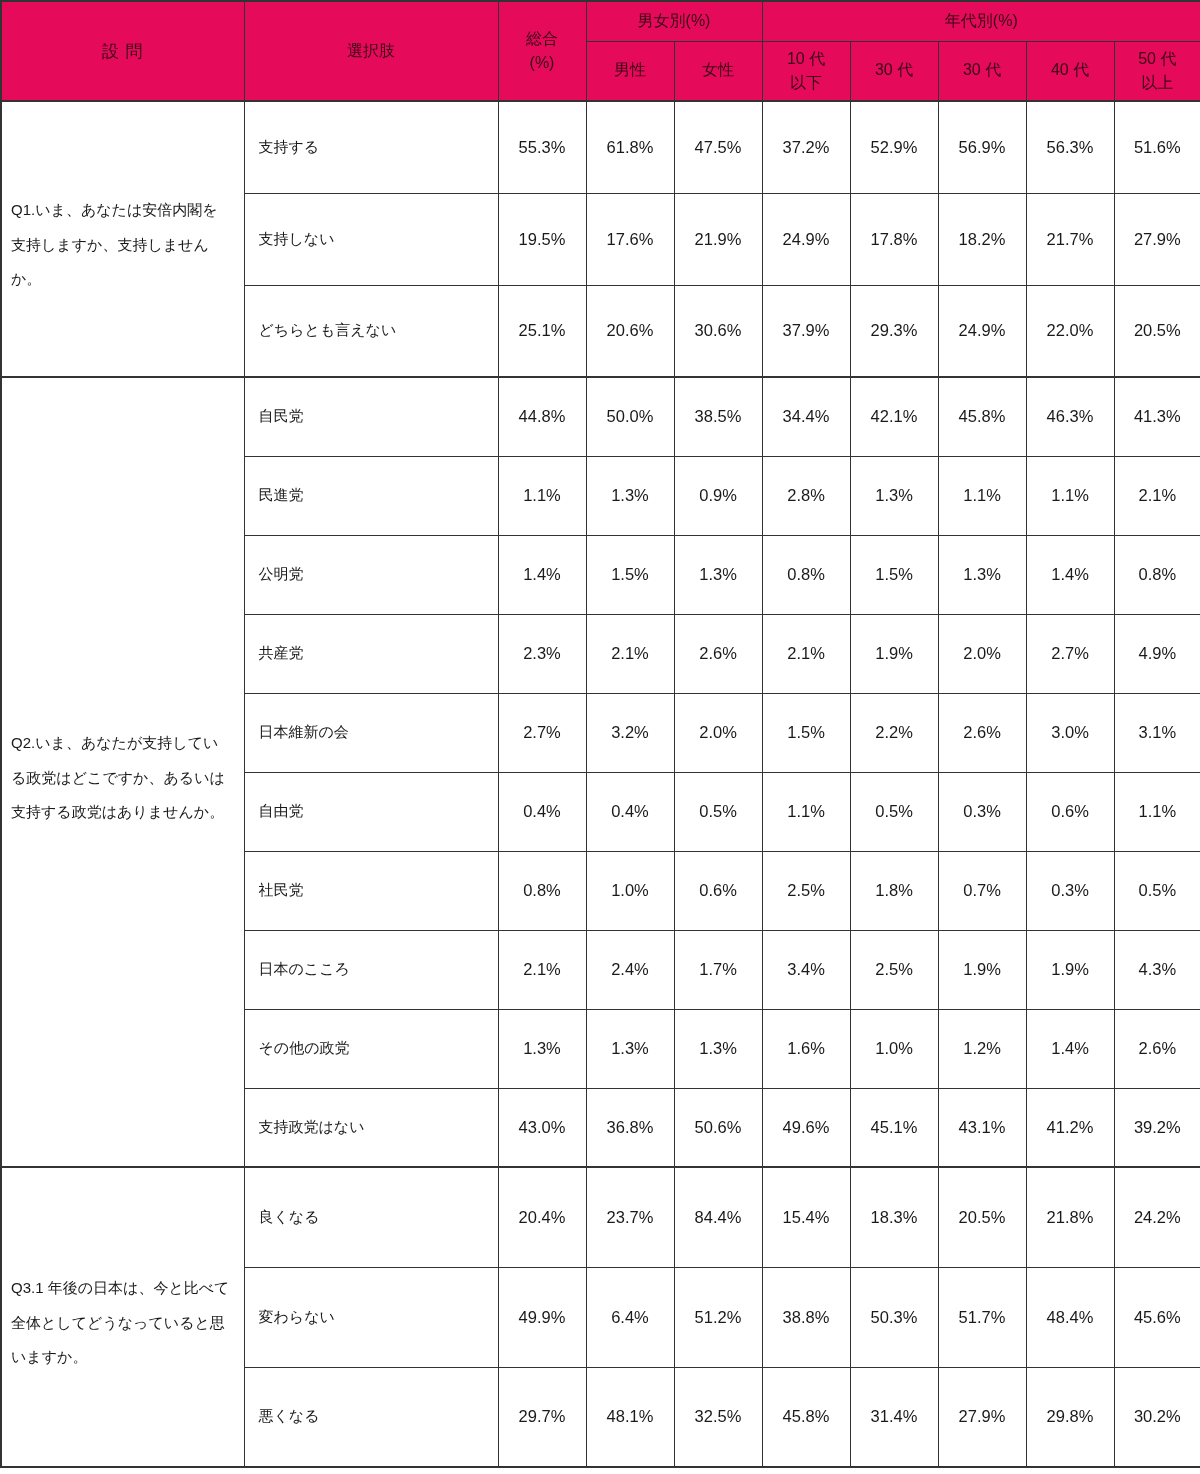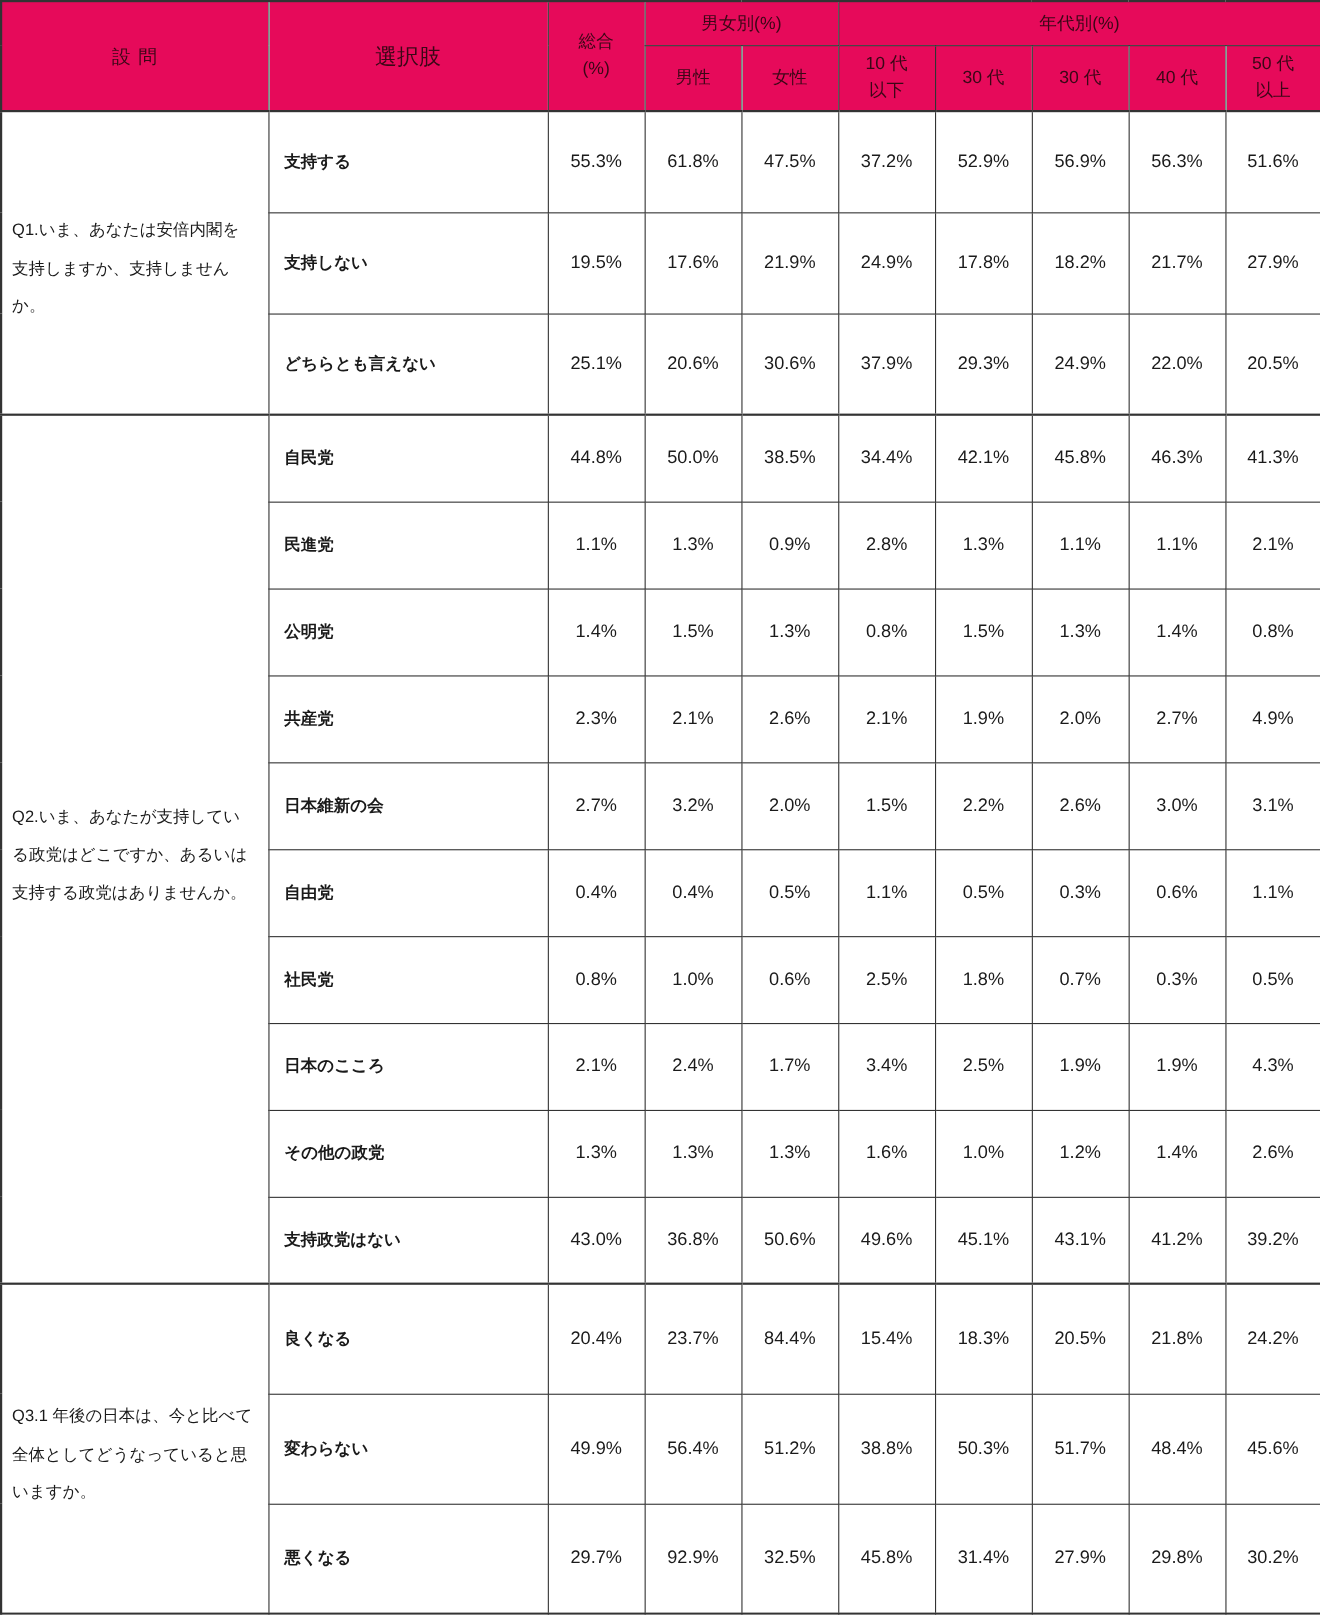--- a/index.html
+++ b/index.html
@@ -30,40 +30,39 @@
     background:var(--hdr-bg);
     color:var(--hdr-tx);
     font-weight:normal;
     text-align:center;
     vertical-align:middle;
     font-size:16px;
   }
   tr.header-row-1{height:40px;}
   tr.header-row-2{height:60px;}
   th.question-hdr{font-size:17px;letter-spacing:1px;}
-  th.choice-hdr{font-size:20px;}
+  th.choice-hdr{font-size:16px;}
   .two-line span{display:block;line-height:1.5;}
   
   tbody th,tbody td{
     background:#ffffff;
     font-weight:normal;
     vertical-align:middle;
     color:var(--body-tx);
   }
   .question-cell{
     text-align:left;
     padding:18px 12px 6px 9px;
     font-size:15px;
     line-height:2.3;
   }
   .choice-cell{
     text-align:left;
     padding-left:14px;
     font-size:15px;
-    font-weight:bold;
   }
   .value-cell{
     text-align:center;
     font-size:16.5px;
   }
   tr.group-0{height:92px;}
   tr.group-1{height:79px;}
   tr.group-2{height:100px;}
   tr.group-first th,tr.group-first td{border-top:2px solid var(--grid);}
 </style>
@@ -264,32 +263,32 @@
         <td class="value-cell">84.4%</td>
         <td class="value-cell">15.4%</td>
         <td class="value-cell">18.3%</td>
         <td class="value-cell">20.5%</td>
         <td class="value-cell">21.8%</td>
         <td class="value-cell">24.2%</td>
       </tr>
       <tr class="group-2">
         <td class="choice-cell">変わらない</td>
         <td class="value-cell">49.9%</td>
-        <td class="value-cell">56.4%</td>
+        <td class="value-cell">6.4%</td>
         <td class="value-cell">51.2%</td>
         <td class="value-cell">38.8%</td>
         <td class="value-cell">50.3%</td>
         <td class="value-cell">51.7%</td>
         <td class="value-cell">48.4%</td>
         <td class="value-cell">45.6%</td>
       </tr>
       <tr class="group-2">
         <td class="choice-cell">悪くなる</td>
         <td class="value-cell">29.7%</td>
-        <td class="value-cell">92.9%</td>
+        <td class="value-cell">48.1%</td>
         <td class="value-cell">32.5%</td>
         <td class="value-cell">45.8%</td>
         <td class="value-cell">31.4%</td>
         <td class="value-cell">27.9%</td>
         <td class="value-cell">29.8%</td>
         <td class="value-cell">30.2%</td>
       </tr>
     </tbody>
 </table>
 

